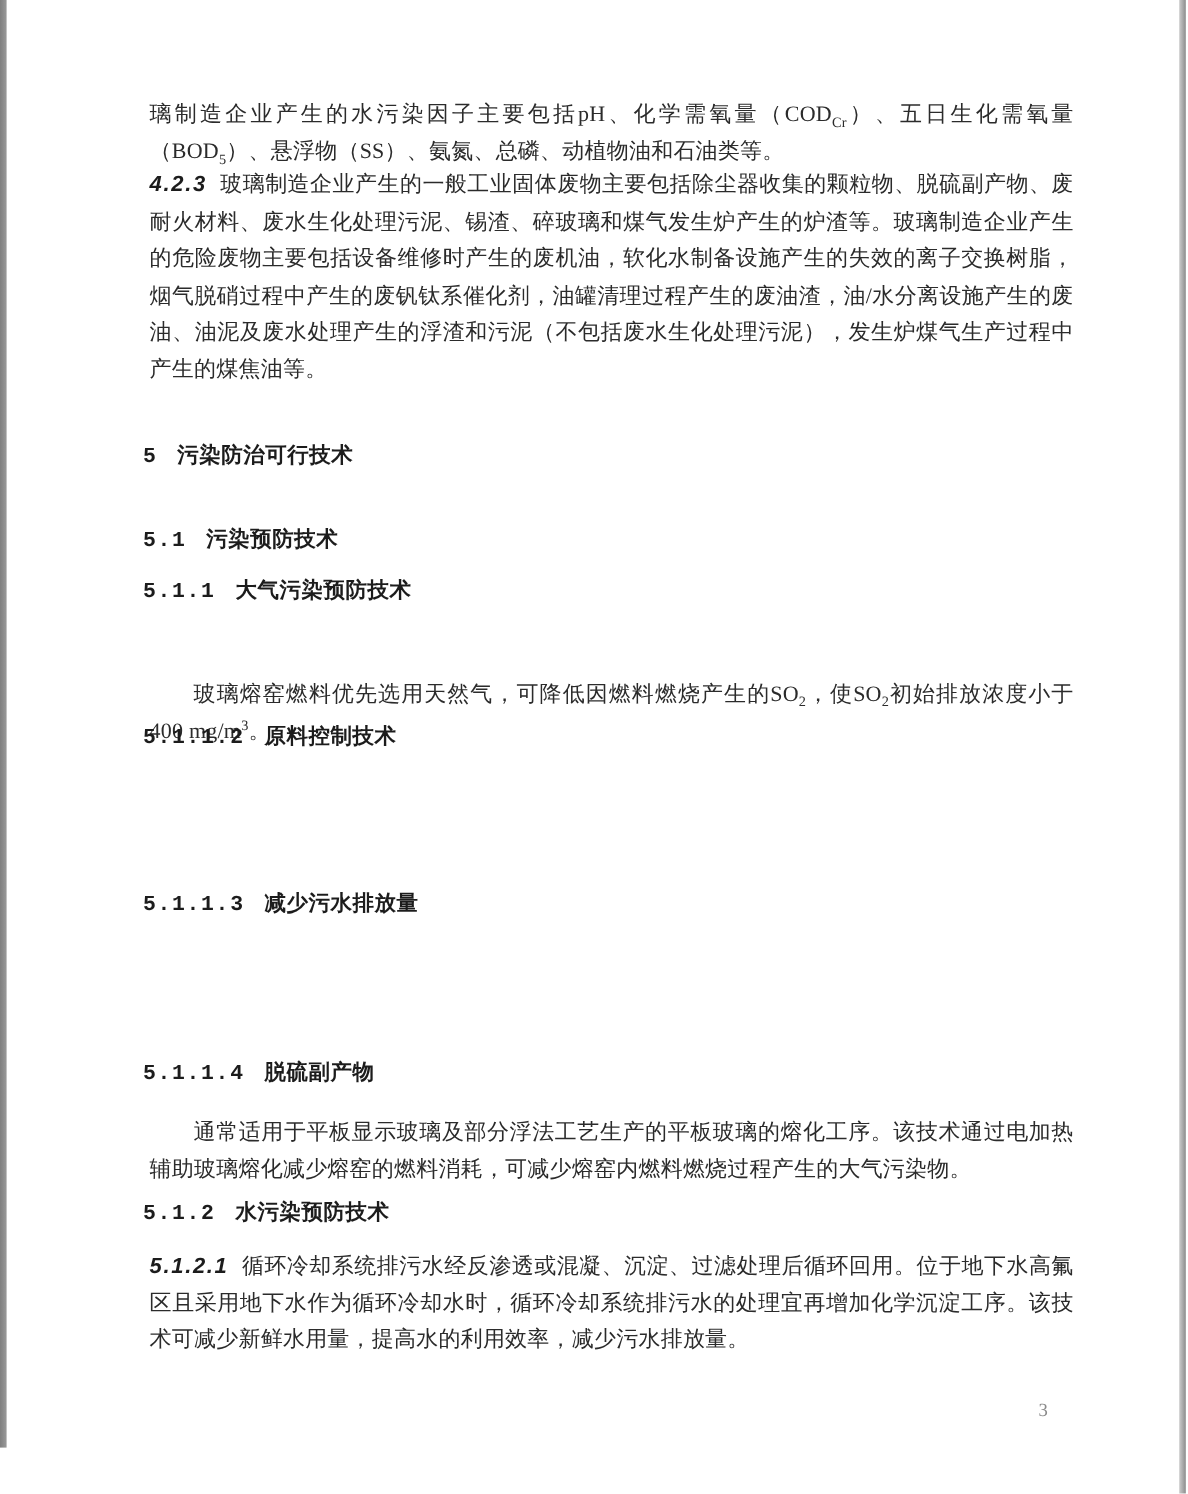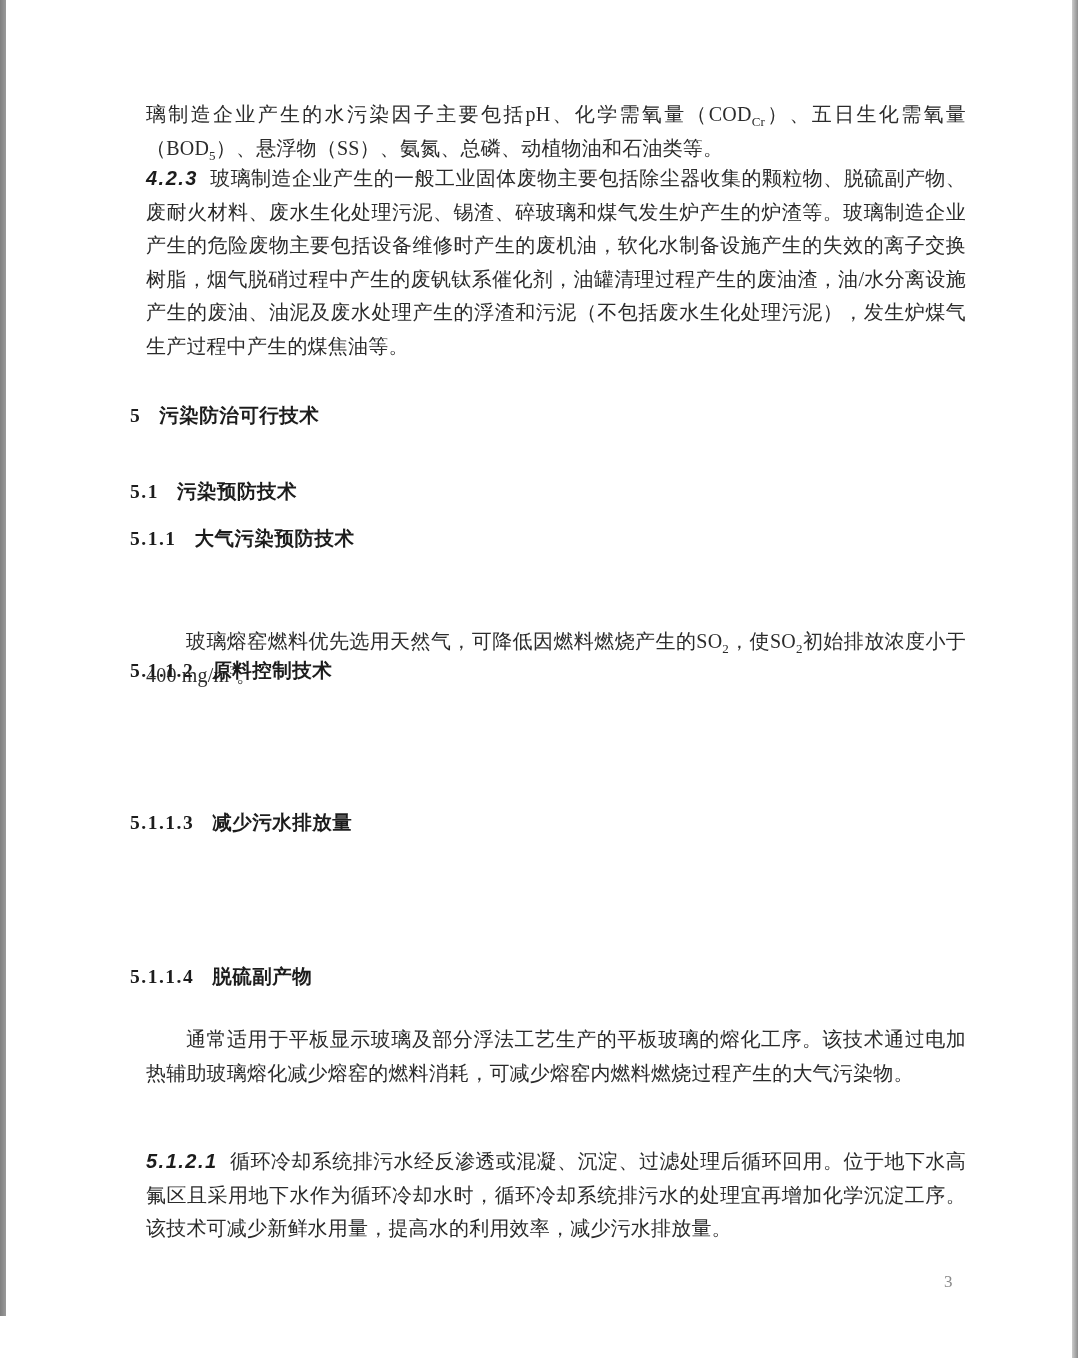--- a/index.html
+++ b/index.html
@@ -26,24 +26,24 @@
   }
   .blk {
     position: absolute;
     left: 130px;
     width: 852px;
     font-size: 20px;
     line-height: 33.5px;
     text-align: justify;
     letter-spacing: 0.2px;
   }
-  .blk p { margin: 16px; }
+  .blk p { margin: 6px; }
   .indent { text-indent: 2em; }
   .heading {
-    font-family: Liberation Serif, serif;
+    font-family: Liberation Mono, monospace;
     font-weight: bold;
     color: #1c1c1c;
     font-size: 19.5px;
     text-align: left;
     letter-spacing: 0.5px;
   }
   .heading .num { margin-right: 18px; letter-spacing: 1.5px; }
   .clause-num {
     font-family: "Liberation Sans", "DejaVu Sans", sans-serif;
     font-weight: bold;
@@ -108,20 +108,23 @@
 
 
   <div class="blk heading" style="top:960px">
     <span class="num">5.1.1.4</span><span>脱硫副产物</span>
   </div>
 
   <div class="blk indent" style="top:1007px">
     <p>通常适用于平板显示玻璃及部分浮法工艺生产的平板玻璃的熔化工序。该技术通过电加热辅助玻璃熔化减少熔窑的燃料消耗，可减少熔窑内燃料燃烧过程产生的大气污染物。</p>
   </div>
 
+  <div class="blk heading" style="top:1087px">
+    <span class="num">5.1.2</span><span>水污染预防技术</span>
+  </div>
 
   <div class="blk" style="top:1129px">
     <p><span class="clause-num">5.1.2.1</span><span>循环冷却系统排污水经反渗透或混凝、沉淀、过滤处理后循环回用。位于地下水高氟区且采用地下水作为循环冷却水时，循环冷却系统排污水的处理宜再增加化学沉淀工序。该技术可减少新鲜水用量，提高水的利用效率，减少污水排放量。</span></p>
   </div>
 
   <div class="page-number">3</div>
 
 </div>
 
 </body></html>

